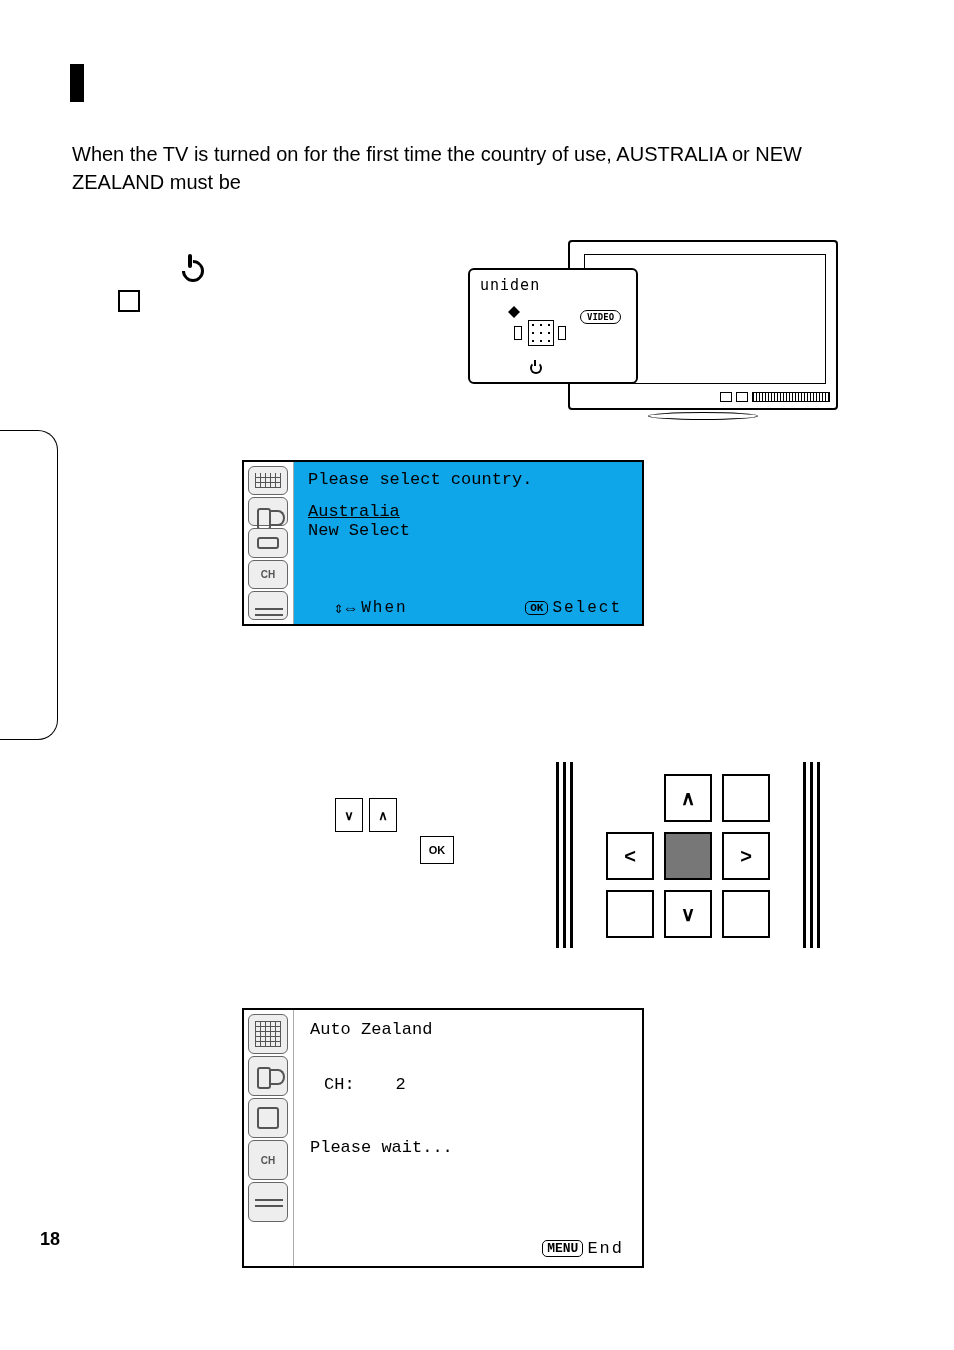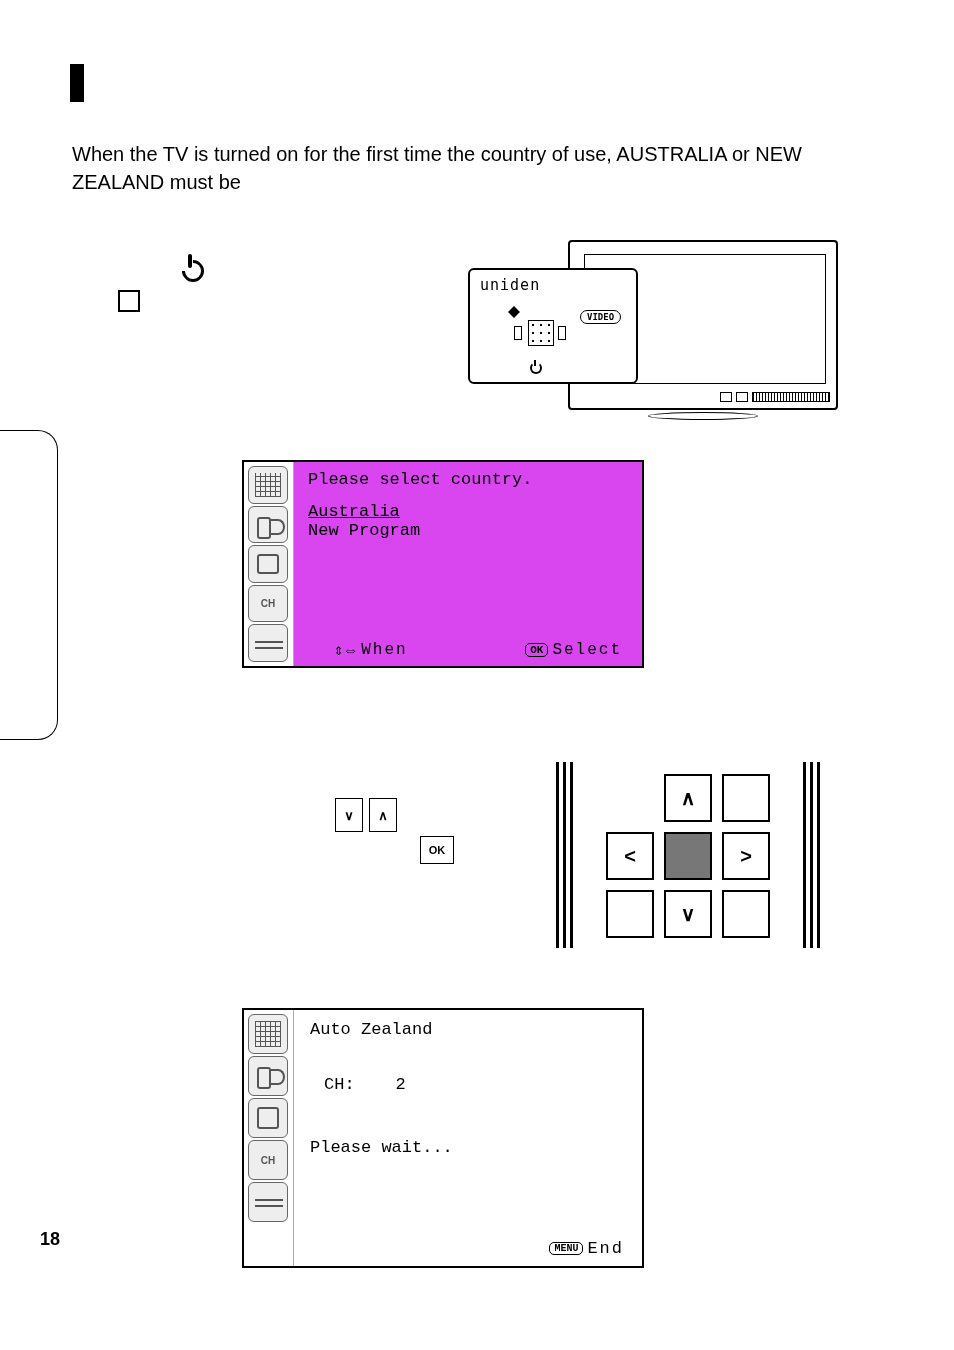--- a/index.html
+++ b/index.html
@@ -188,23 +188,23 @@
   }
   .callout-pbtn::before{content:"";position:absolute;border:2px solid #000;border-radius:50%;width:8px;height:8px;left:0;top:2px;border-top-color:transparent;}
   .callout-pbtn::after{content:"";position:absolute;width:2px;height:6px;background:#000;left:4px;top:0;}
 
   
   .osd {
     position: absolute;
     top: 460px;
     left: 242px;
     width: 402px;
-    height: 208px;
+    height: 166px;
     border: 2px solid #000;
-    background: #d946ef;
+    background: #0ea5e9;
     display: flex;
   }
   .osd-side {
     width: 50px;
     background: #fff;
     border-right: 1px solid #aaa;
     display: flex;
     flex-direction: column;
     justify-content: flex-start;
     gap: 2px;
@@ -346,21 +346,21 @@
   .osd2-end {
     position: absolute;
     bottom: 8px; right: 18px;
     font-family: 'Courier New', monospace;
     font-size: 17px;
     letter-spacing: 2px;
     display:flex;align-items:center;gap:4px;
   }
   .osd2-end .chip {
     border:1.5px solid #000;border-radius:5px;padding:0 4px;
-    font-size:10px;font-weight:bold;letter-spacing:0;
+    font-size:13px;font-weight:bold;letter-spacing:0;
   }
   
   .side-tab {
     position: absolute;
     left: 0;
     top: 430px;
     width: 58px;
     height: 310px;
     border: 1.5px solid #000;
     border-left: none;
@@ -418,21 +418,21 @@
     <div class="osd-ic grid"></div>
     <div class="osd-ic sound"></div>
     <div class="osd-ic screen"></div>
     <div class="osd-ic ch"></div>
     <div class="osd-ic set"></div>
   </div>
   <div class="osd-main">
     <div>Please select country.</div>
     <div class="osd-opt">
       <div class="osd-sel">Australia</div>
-      <div>New Program</div>
+      <div>New Select</div>
     </div>
     <div class="osd-foot">
       <span class="osd-foot-ic">
         <span>⇕⇔</span>
         <span>When</span>
       </span>
       <span class="osd-foot-ic">
         <span class="chip">OK</span>
         <span>Select</span>
       </span>

